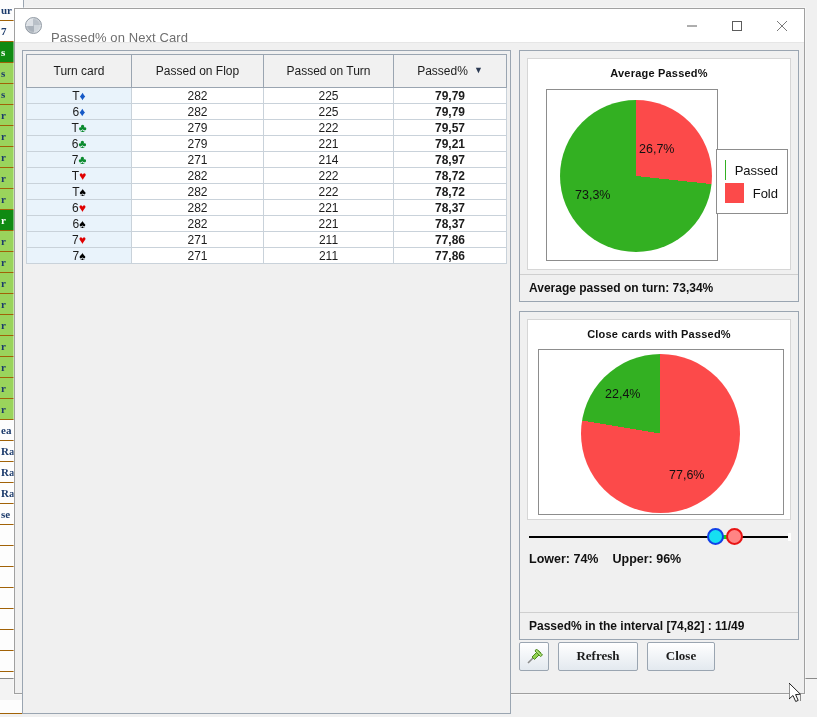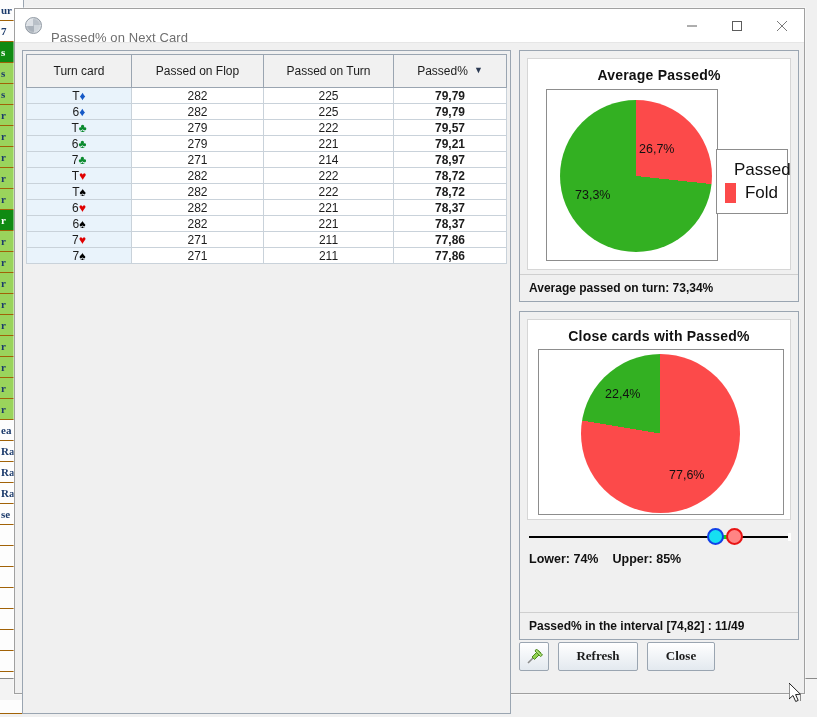--- a/index.html
+++ b/index.html
@@ -98,37 +98,37 @@
     background:#f0f0f0; border:1px solid #9aa5b1; position:absolute; left:0; width:280px;
   }
   #panel-avg  { top:0px;   height:252px; }
   #panel-turn { top:261px; height:329px; }
 
   .chart-box {
     position:absolute; left:7px; right:7px; top:7px; background:#fff;
     border:1px solid #d6d6d6;
   }
   .chart-title {
-    text-align:center; font-weight:bold; font-size:14px; color:#111;
+    text-align:center; font-weight:bold; font-size:11px; color:#111;
     padding-top:8px; letter-spacing:.2px;
   }
   .plot-frame { position:absolute; border:1px solid #8d8d8d; background:#fff; }
 
   .pie { position:absolute; border-radius:50%; }
   .pie-label {
     position:absolute; font-size:12.5px; color:#111;
     font-family:"Liberation Sans", sans-serif; white-space:nowrap;
   }
   .legend-box {
     position:absolute; border:1px solid #8d8d8d; background:#fff;
     padding:7px 9px 7px 8px;
   }
   .legend-row { display:flex; align-items:center; margin:3px 0; }
   .legend-sw { width:20px; height:20px; margin-right:9px; }
-  .legend-lb { font-size:17px; color:#111; }
+  .legend-lb { font-size:13px; color:#111; }
 
   .panel-footer {
     position:absolute; left:0; right:0; border-top:1px solid #cfcfcf;
     font-weight:bold; font-size:12px; color:#111; padding:6px 9px;
   }
 
   
   #slider-wrap { position:absolute; left:9px; right:9px; top:214px; height:22px; }
   #slider-track {
     position:absolute; left:0; right:0; top:10px; height:2px; background:#000;
@@ -363,21 +363,21 @@
 
         <div id="slider-wrap">
           <div id="slider-track"></div>
           <div id="slider-fill" style="left: 192.6px; width: 6.2px;"></div>
           <div class="knob" id="knob-lo" style="left: 177.6px;"></div>
           <div class="knob" id="knob-hi" style="left: 196.8px;"></div>
           <div id="slider-end"></div>
         </div>
 
         <div id="range-text">
-          <span>Lower: 74%</span><span class="gap"></span><span>Upper: 85%</span>
+          <span>Lower: 74%</span><span class="gap"></span><span>Upper: 96%</span>
         </div>
 
         <div class="panel-footer" id="interval-footer">Passed% in the interval [74,82] : 11/49</div>
       </div>
     </div>
 
     <div id="btn-row">
       <div class="btn" id="btn-pin">
         <svg width="20" height="20" viewBox="0 0 20 20">
           <line x1="4" y1="17" x2="9.5" y2="11.5" stroke="#8c8c8c" stroke-width="1.6"></line>

